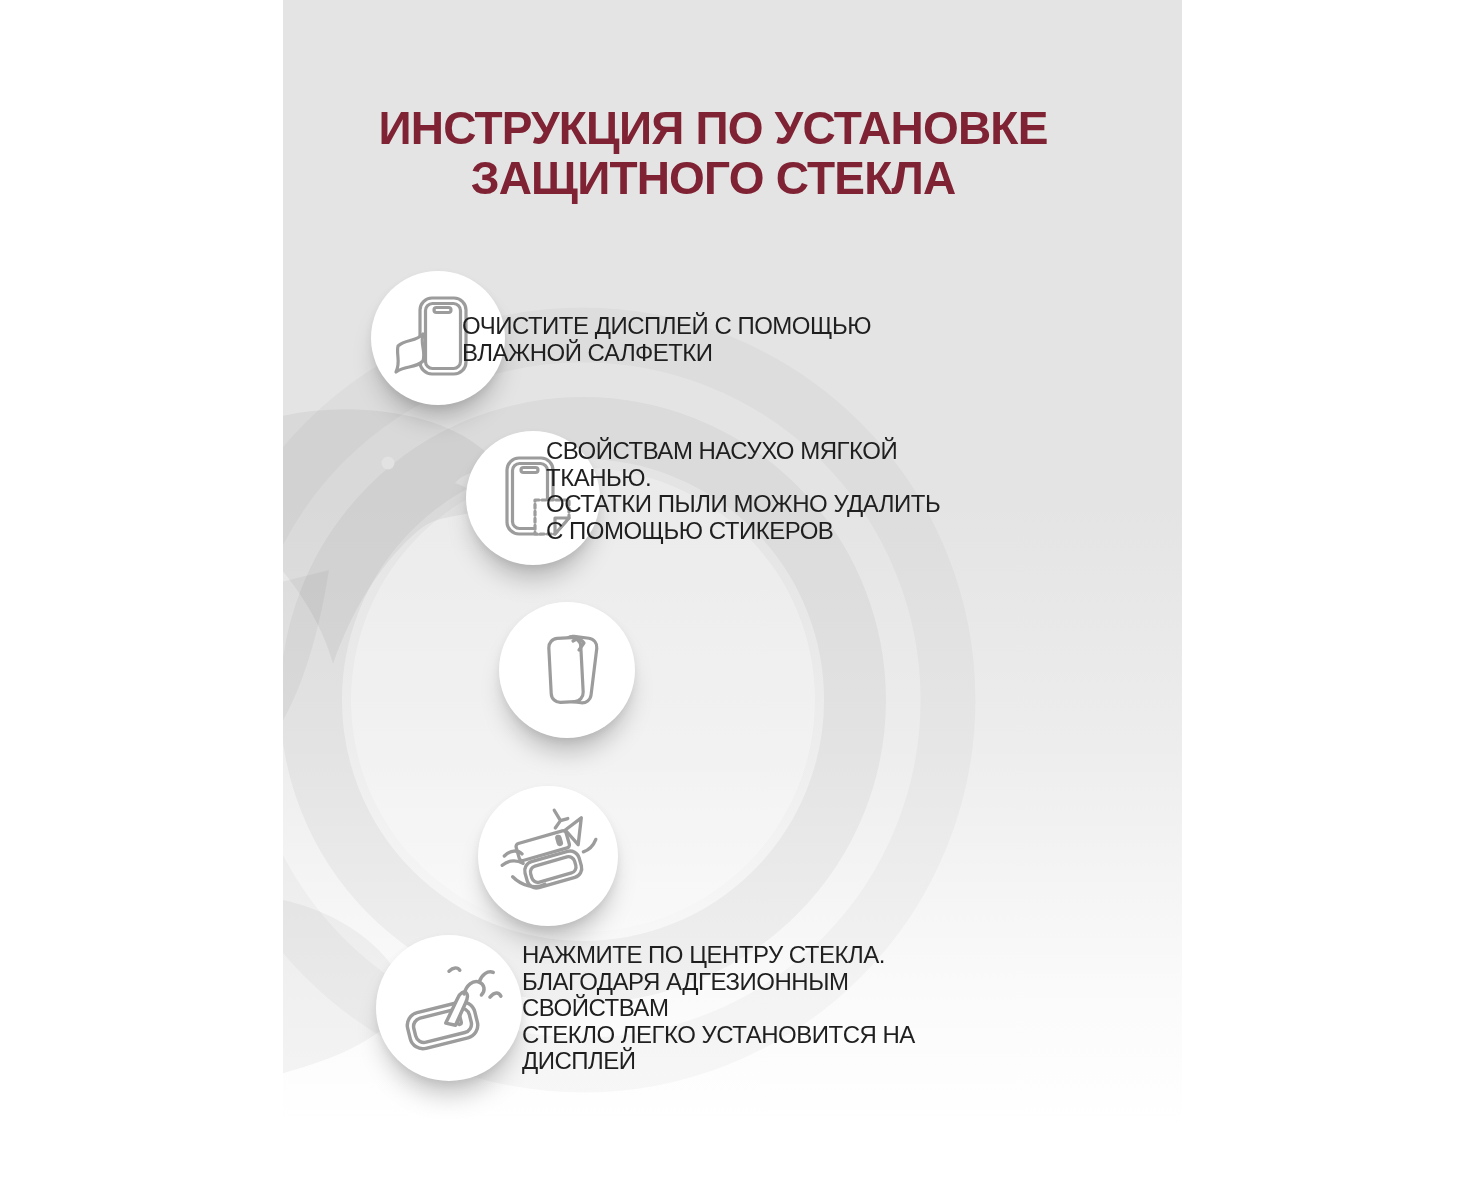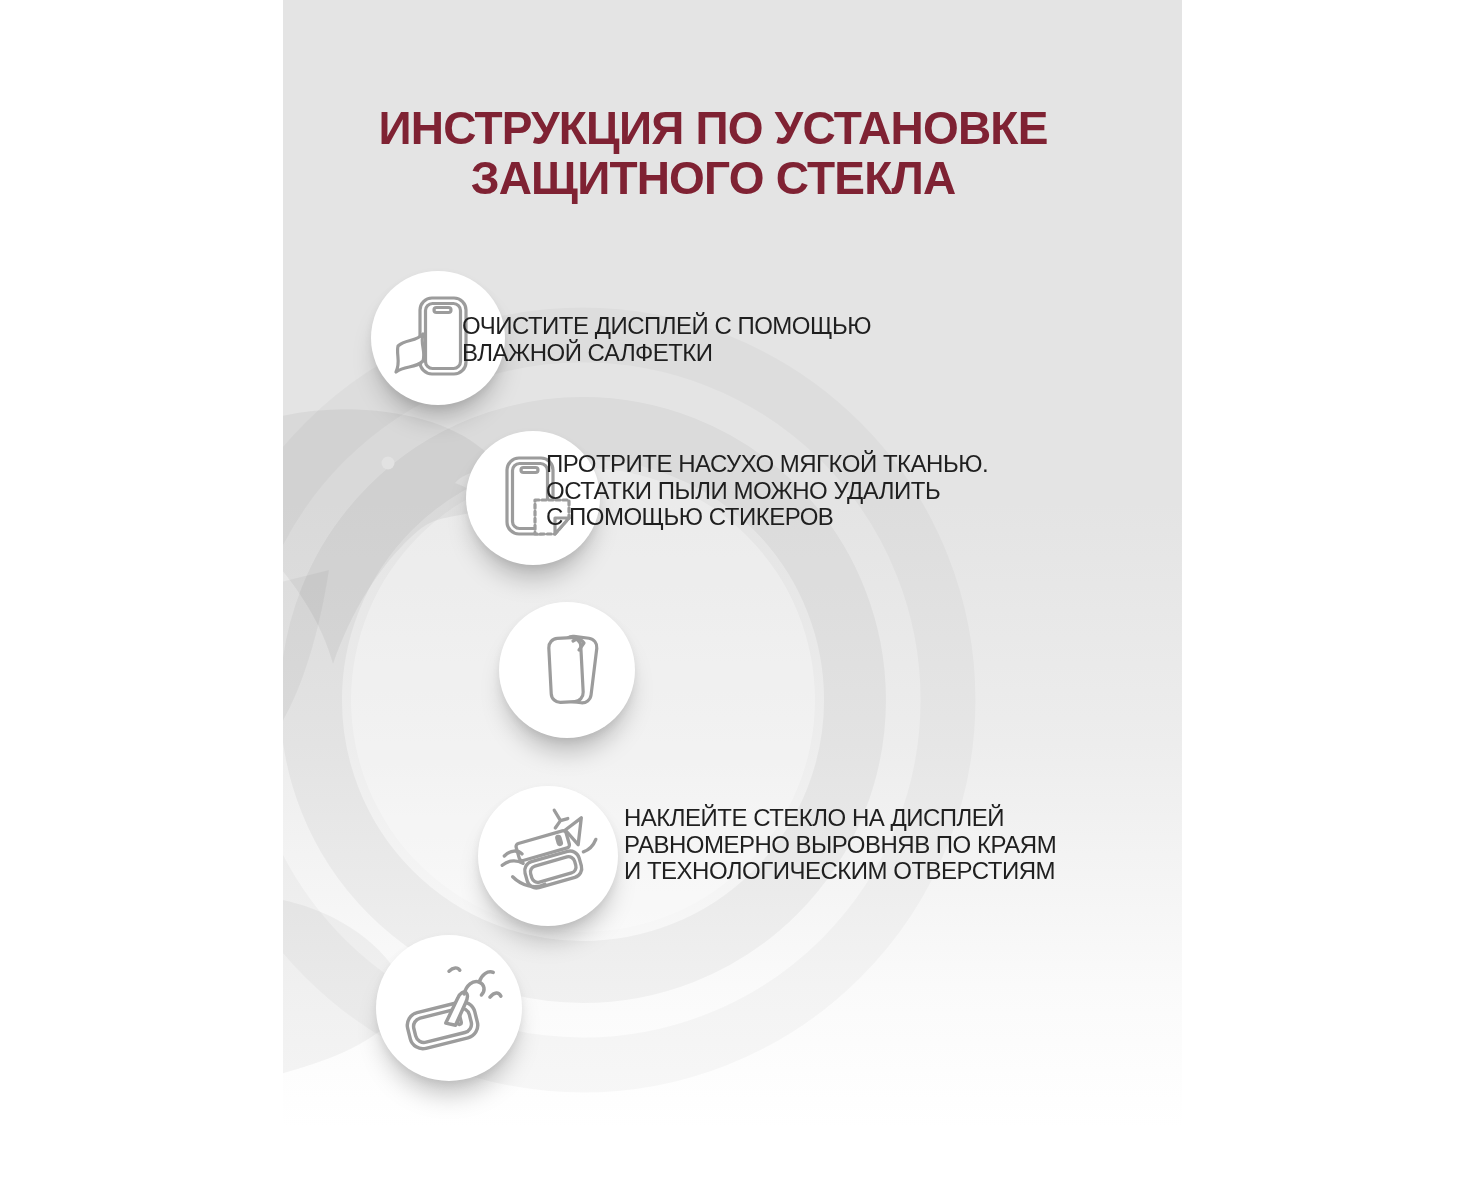--- a/index.html
+++ b/index.html
@@ -78,21 +78,21 @@
 
     <div class="step-circle c2">
       <svg width="100" height="100" viewBox="0 0 100 100">
         <rect class="icon-stroke" x="24" y="10" width="46" height="76" rx="12"></rect>
         <rect class="icon-stroke" x="29.5" y="15.5" width="35" height="65" rx="7"></rect>
         <rect class="icon-stroke" x="38" y="19.5" width="17" height="5" rx="2.5"></rect>
         <path class="icon-fill" stroke-dasharray="4 3" d="M52,52 L86,52 L86,70 L72,86 L52,86 Z"></path>
         <path class="icon-fill" d="M86,70 L72,86 L72,70 Z"></path>
       </svg>
     </div>
-    <div class="step-text t2">ПРОТРИТЕ НАСУХО МЯГКОЙ ТКАНЬЮ.
+    <div class="step-text t2">СВОЙСТВАМ НАСУХО МЯГКОЙ ТКАНЬЮ.
 ОСТАТКИ ПЫЛИ МОЖНО УДАЛИТЬ
 С ПОМОЩЬЮ СТИКЕРОВ</div>
 
     <div class="step-circle c3">
       <svg width="100" height="100" viewBox="0 0 100 100">
         <rect class="icon-stroke" x="44" y="17" width="33" height="65" rx="9" transform="rotate(7 60 50)"></rect>
         <rect class="icon-fill" x="33" y="18" width="32" height="64" rx="9" transform="rotate(-3 49 50)"></rect>
         <path class="icon-stroke" d="M56,21 q7,-4 11,2 l-5,7"></path>
       </svg>
     </div>
@@ -106,33 +106,33 @@
           <path class="icon-fill" d="M70,31 L88,24 L78,48 Z"></path>
           <rect class="icon-stroke" x="60" y="35" width="3" height="8" rx="1.5"></rect>
         </g>
         <path class="icon-stroke" d="M8,50 C14,44 21,44 25,48"></path>
         <path class="icon-stroke" d="M6,59 C13,53 21,54 26,57"></path>
         <path class="icon-stroke" d="M16,70 C25,79 38,82 47,77"></path>
         <path class="icon-stroke" d="M84,46 C90,44 94,39 96,34"></path>
         <path class="icon-stroke" d="M56,6 L62,16 M62,16 L57,23 M62,16 L69,14"></path>
       </svg>
     </div>
-    <div class="step-text t4">НАКЛЕЙТЕ СТЕКЛО НА ДИСПЛЕЙ
-РАВНОМЕРНО ВЫРОВНЯВ ПО КРАЯМ
-И ТЕХНОЛОГИЧЕСКИМ ОТВЕРСТИЯМ</div>
 
     <div class="step-circle c5">
       <svg width="108" height="108" viewBox="0 0 100 100">
         <g transform="rotate(-14 44 66)">
           <rect class="icon-stroke" x="12" y="49" width="64" height="34" rx="12"></rect>
           <rect class="icon-stroke" x="17.5" y="54.5" width="53" height="23" rx="8"></rect>
           <rect class="icon-stroke" x="58" y="58" width="3.5" height="11" rx="1.75"></rect>
         </g>
         <path class="icon-fill" d="M47,64 L58,41 C60,36 64,34 66,36 C68,38 67,42 65,46 L56,66 Z"></path>
         <path class="icon-stroke" d="M64,37 C66,29 72,24 78,26 C83,28 84,34 80,38"></path>
         <path class="icon-stroke" d="M78,26 C80,19 86,15 91,17"></path>
         <path class="icon-stroke" d="M88,40 C92,35 96,35 98,39"></path>
         <path class="icon-stroke" d="M50,16 C54,12 58,12 60,15"></path>
       </svg>
     </div>
+    <div class="step-text t5">НАЖМИТЕ ПО ЦЕНТРУ СТЕКЛА.
+БЛАГОДАРЯ АДГЕЗИОННЫМ СВОЙСТВАМ
+СТЕКЛО ЛЕГКО УСТАНОВИТСЯ НА ДИСПЛЕЙ</div>
 
   </div>
 </div>
 
 </body></html>

